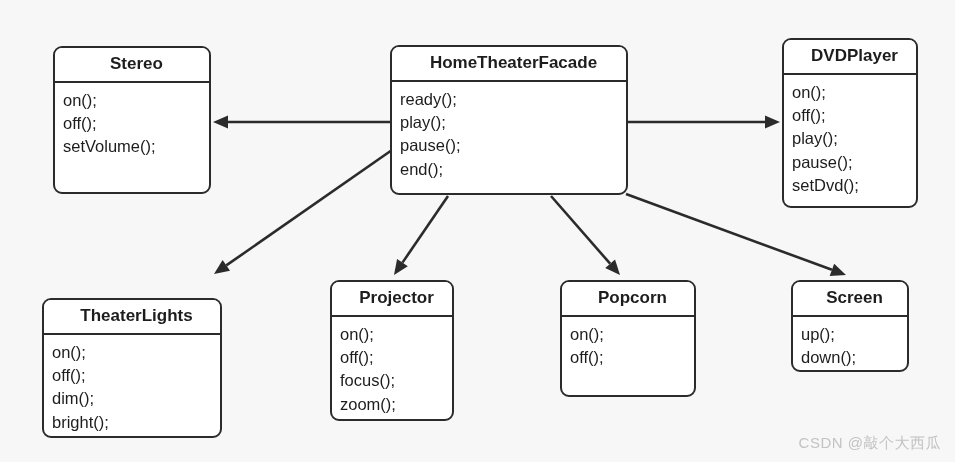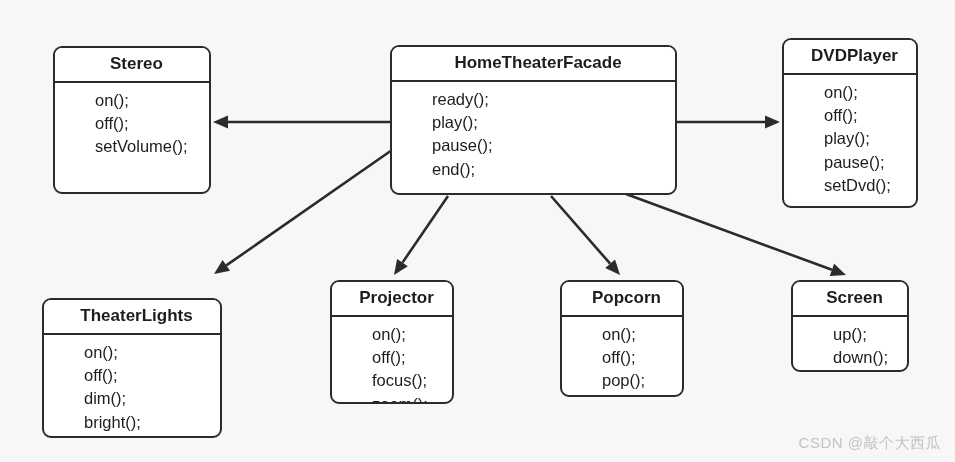--- a/index.html
+++ b/index.html
@@ -45,21 +45,20 @@
     border-bottom: 2.5px solid #2b2b2b;
     padding: 6px 4px 7px 13px;
     line-height: 1.15;
     box-sizing: border-box;
     background: #ffffff;
     white-space: nowrap;
   }
   .uml-body {
     padding: 6px 11px 4px 8px;
     box-sizing: border-box;
-    margin-left: 32px;
   }
   .uml-method {
     font-size: 16.5px;
     color: #1d1d1d;
     line-height: 1.42;
     white-space: nowrap;
   }
   .watermark {
     position: absolute;
     right: 14px;
@@ -104,21 +103,21 @@
 
   <div id="nodes-layer">
       <div class="uml-box" style="left: 53px; top: 46px; width: 158px; height: 148px;">
         <div class="uml-header">Stereo</div>
         <div class="uml-body">
           <div class="uml-method">on();</div>
           <div class="uml-method">off();</div>
           <div class="uml-method">setVolume();</div>
         </div>
       </div>
-      <div class="uml-box" style="left: 390px; top: 45px; width: 287px; height: 150px;">
+      <div class="uml-box" style="left: 390px; top: 45px; width: 238px; height: 150px;">
         <div class="uml-header">HomeTheaterFacade</div>
         <div class="uml-body">
           <div class="uml-method">ready();</div>
           <div class="uml-method">play();</div>
           <div class="uml-method">pause();</div>
           <div class="uml-method">end();</div>
         </div>
       </div>
       <div class="uml-box" style="left: 782px; top: 38px; width: 136px; height: 170px;">
         <div class="uml-header">DVDPlayer</div>
@@ -132,35 +131,34 @@
       </div>
       <div class="uml-box" style="left: 42px; top: 298px; width: 180px; height: 140px;">
         <div class="uml-header">TheaterLights</div>
         <div class="uml-body">
           <div class="uml-method">on();</div>
           <div class="uml-method">off();</div>
           <div class="uml-method">dim();</div>
           <div class="uml-method">bright();</div>
         </div>
       </div>
-      <div class="uml-box" style="left: 330px; top: 280px; width: 124px; height: 124px;">
+      <div class="uml-box" style="left: 330px; top: 280px; width: 124px; height: 141px;">
         <div class="uml-header">Projector</div>
         <div class="uml-body">
           <div class="uml-method">on();</div>
           <div class="uml-method">off();</div>
           <div class="uml-method">focus();</div>
           <div class="uml-method">zoom();</div>
         </div>
       </div>
-      <div class="uml-box" style="left: 560px; top: 280px; width: 124px; height: 117px;">
+      <div class="uml-box" style="left: 560px; top: 280px; width: 136px; height: 117px;">
         <div class="uml-header">Popcorn</div>
         <div class="uml-body">
           <div class="uml-method">on();</div>
           <div class="uml-method">off();</div>
-          <div class="uml-method">pop();</div>
         </div>
       </div>
       <div class="uml-box" style="left: 791px; top: 280px; width: 118px; height: 92px;">
         <div class="uml-header">Screen</div>
         <div class="uml-body">
           <div class="uml-method">up();</div>
           <div class="uml-method">down();</div>
         </div>
       </div>
     </div>

